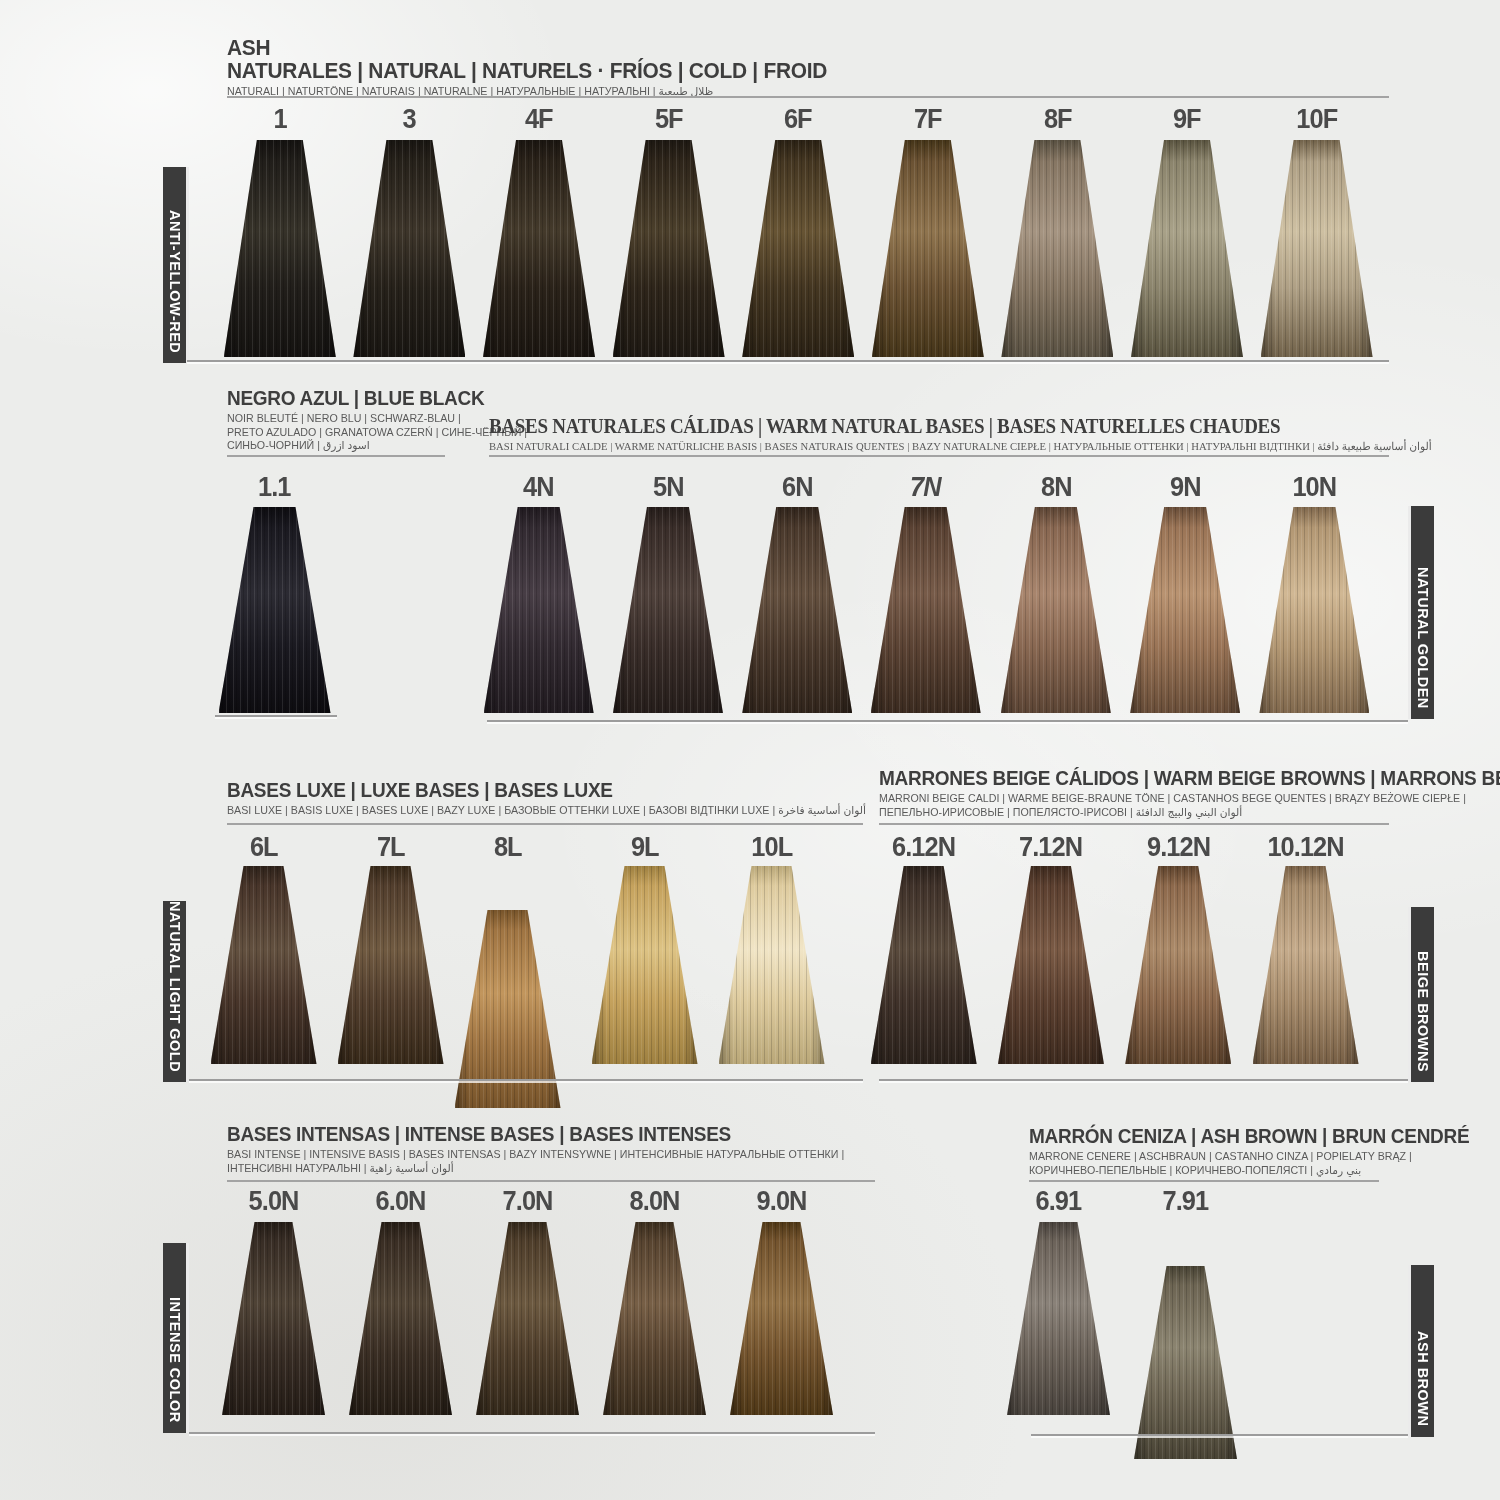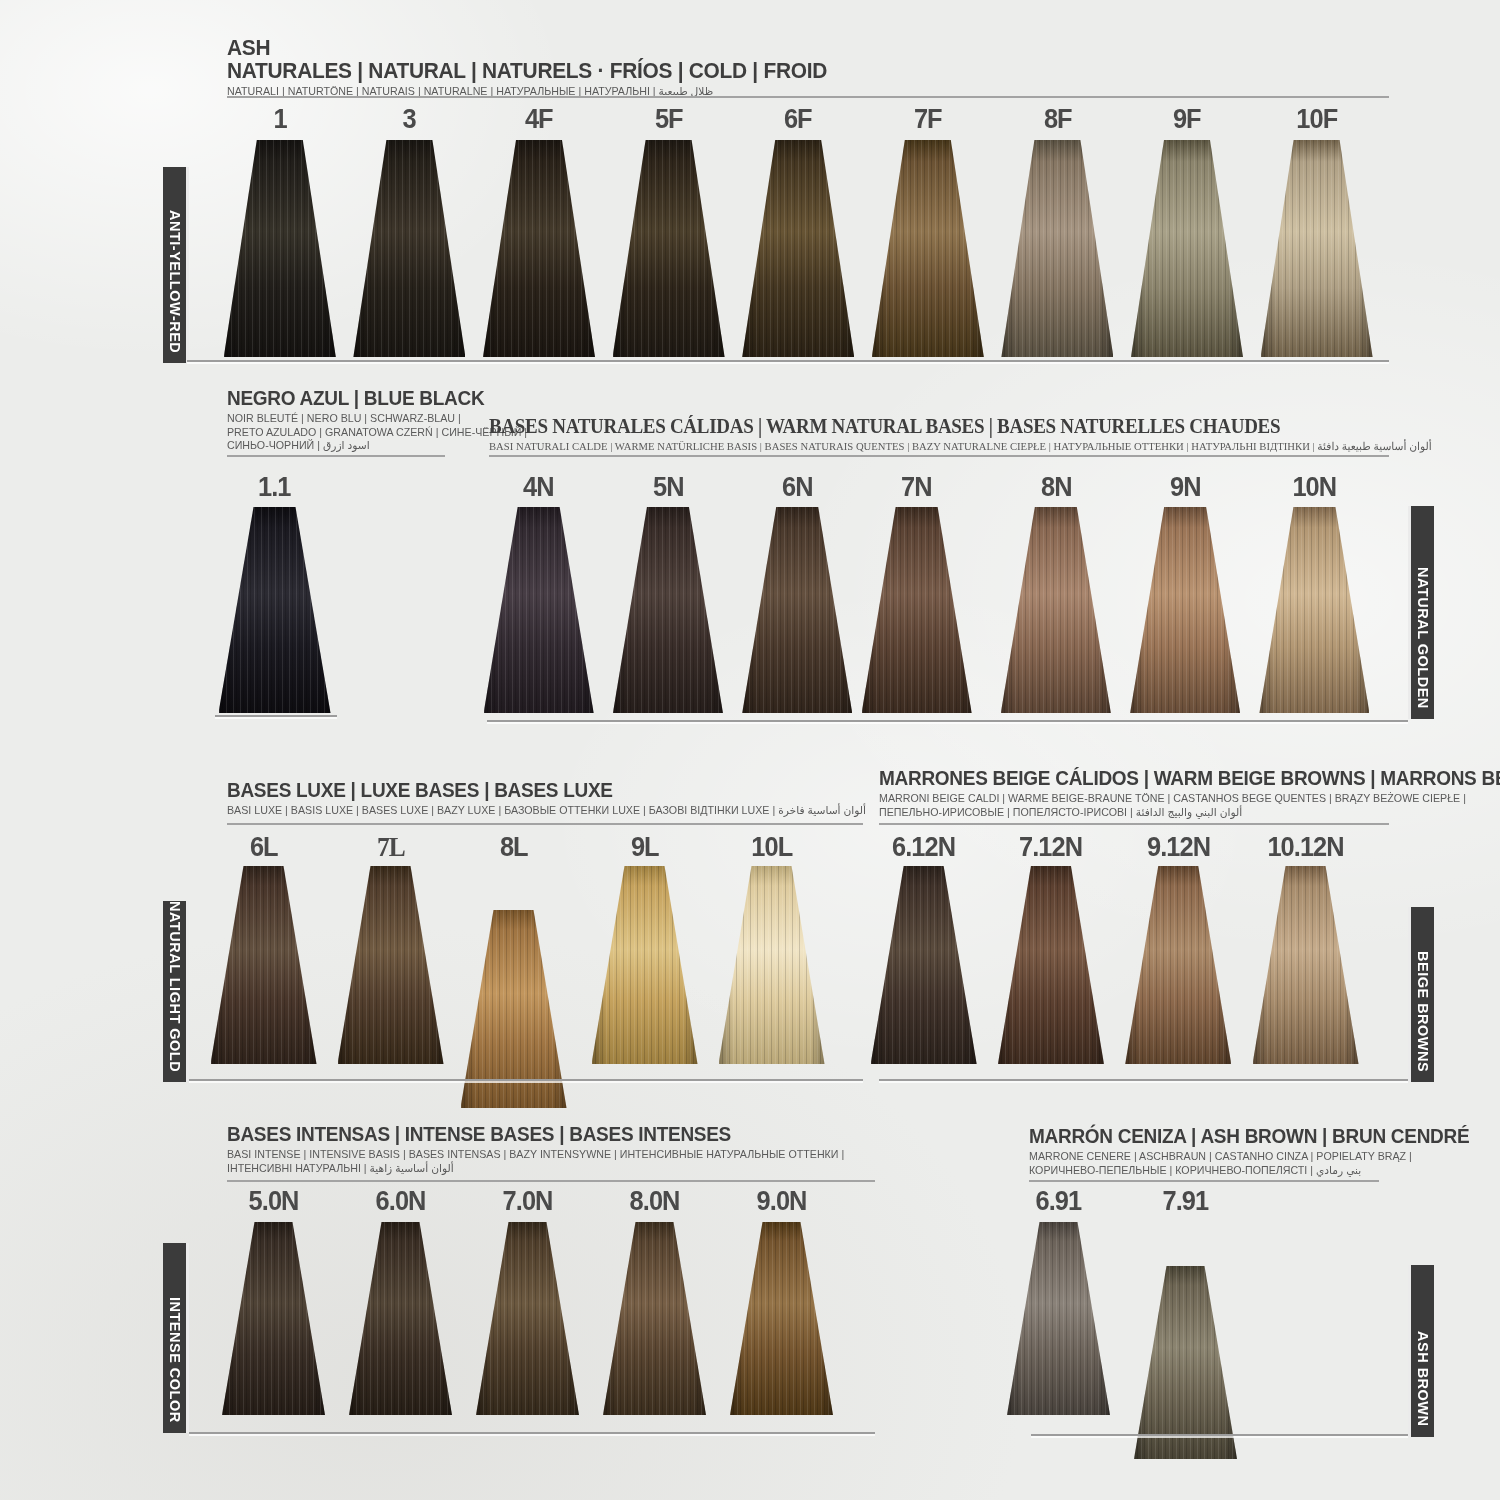--- a/index.html
+++ b/index.html
@@ -157,21 +157,21 @@
         <div class="lock" style="width: 110px; height: 206px; margin-top: 5px; clip-path: polygon(34px 0px, 76px 0px, 100% 100%, 0px 100%); background: repeating-linear-gradient(90deg, rgba(255, 255, 255, 0.1) 0px, rgba(255, 255, 255, 0.1) 1px, rgba(255, 255, 255, 0) 1px, rgba(255, 255, 255, 0) 3px, rgba(0, 0, 0, 0.16) 3px, rgba(0, 0, 0, 0.16) 4px, rgba(0, 0, 0, 0) 4px, rgba(0, 0, 0, 0) 7px), linear-gradient(90deg, rgba(0, 0, 0, 0.3) 0px, rgba(0, 0, 0, 0) 14%, rgba(0, 0, 0, 0) 86%, rgba(0, 0, 0, 0.3) 100%), linear-gradient(rgb(32, 26, 31) 0px, rgb(50, 42, 49) 10%, rgb(71, 61, 69) 42%, rgb(50, 42, 49) 68%, rgb(32, 26, 31) 100%);"></div>
       </div>
       <div class="col" style="left: 129.3px; width: 129.3px;">
         <div class="code">5N</div>
         <div class="lock" style="width: 110px; height: 206px; margin-top: 5px; clip-path: polygon(34px 0px, 76px 0px, 100% 100%, 0px 100%); background: repeating-linear-gradient(90deg, rgba(255, 255, 255, 0.1) 0px, rgba(255, 255, 255, 0.1) 1px, rgba(255, 255, 255, 0) 1px, rgba(255, 255, 255, 0) 3px, rgba(0, 0, 0, 0.16) 3px, rgba(0, 0, 0, 0.16) 4px, rgba(0, 0, 0, 0) 4px, rgba(0, 0, 0, 0) 7px), linear-gradient(90deg, rgba(0, 0, 0, 0.3) 0px, rgba(0, 0, 0, 0) 14%, rgba(0, 0, 0, 0) 86%, rgba(0, 0, 0, 0.3) 100%), linear-gradient(rgb(37, 29, 26) 0px, rgb(57, 45, 41) 10%, rgb(79, 65, 59) 42%, rgb(57, 45, 41) 68%, rgb(37, 29, 26) 100%);"></div>
       </div>
       <div class="col" style="left: 258.6px; width: 129.3px;">
         <div class="code">6N</div>
         <div class="lock" style="width: 110px; height: 206px; margin-top: 5px; clip-path: polygon(34px 0px, 76px 0px, 100% 100%, 0px 100%); background: repeating-linear-gradient(90deg, rgba(255, 255, 255, 0.1) 0px, rgba(255, 255, 255, 0.1) 1px, rgba(255, 255, 255, 0) 1px, rgba(255, 255, 255, 0) 3px, rgba(0, 0, 0, 0.16) 3px, rgba(0, 0, 0, 0.16) 4px, rgba(0, 0, 0, 0) 4px, rgba(0, 0, 0, 0) 7px), linear-gradient(90deg, rgba(0, 0, 0, 0.3) 0px, rgba(0, 0, 0, 0) 14%, rgba(0, 0, 0, 0) 86%, rgba(0, 0, 0, 0.3) 100%), linear-gradient(rgb(48, 36, 27) 0px, rgb(74, 57, 44) 10%, rgb(100, 80, 63) 42%, rgb(74, 57, 44) 68%, rgb(48, 36, 27) 100%);"></div>
       </div>
-      <div class="col" style="left: 378px; width: 129.3px;">
+      <div class="col" style="left: 387px; width: 129.3px; font-style: italic;">
         <div class="code">7N</div>
         <div class="lock" style="width: 110px; height: 206px; margin-top: 5px; clip-path: polygon(34px 0px, 76px 0px, 100% 100%, 0px 100%); background: repeating-linear-gradient(90deg, rgba(255, 255, 255, 0.1) 0px, rgba(255, 255, 255, 0.1) 1px, rgba(255, 255, 255, 0) 1px, rgba(255, 255, 255, 0) 3px, rgba(0, 0, 0, 0.16) 3px, rgba(0, 0, 0, 0.16) 4px, rgba(0, 0, 0, 0) 4px, rgba(0, 0, 0, 0) 7px), linear-gradient(90deg, rgba(0, 0, 0, 0.3) 0px, rgba(0, 0, 0, 0) 14%, rgba(0, 0, 0, 0) 86%, rgba(0, 0, 0, 0.3) 100%), linear-gradient(rgb(58, 42, 31) 0px, rgb(90, 66, 51) 10%, rgb(119, 91, 73) 42%, rgb(90, 66, 51) 68%, rgb(58, 42, 31) 100%);"></div>
       </div>
       <div class="col" style="left: 517.2px; width: 129.3px;">
         <div class="code">8N</div>
         <div class="lock" style="width: 110px; height: 206px; margin-top: 5px; clip-path: polygon(34px 0px, 76px 0px, 100% 100%, 0px 100%); background: repeating-linear-gradient(90deg, rgba(255, 255, 255, 0.1) 0px, rgba(255, 255, 255, 0.1) 1px, rgba(255, 255, 255, 0) 1px, rgba(255, 255, 255, 0) 3px, rgba(0, 0, 0, 0.16) 3px, rgba(0, 0, 0, 0.16) 4px, rgba(0, 0, 0, 0) 4px, rgba(0, 0, 0, 0) 7px), linear-gradient(90deg, rgba(0, 0, 0, 0.3) 0px, rgba(0, 0, 0, 0) 14%, rgba(0, 0, 0, 0) 86%, rgba(0, 0, 0, 0.3) 100%), linear-gradient(rgb(91, 68, 52) 0px, rgb(136, 103, 81) 10%, rgb(168, 133, 109) 42%, rgb(136, 103, 81) 68%, rgb(91, 68, 52) 100%);"></div>
       </div>
       <div class="col" style="left: 646.5px; width: 129.3px;">
         <div class="code">9N</div>
         <div class="lock" style="width: 110px; height: 206px; margin-top: 5px; clip-path: polygon(34px 0px, 76px 0px, 100% 100%, 0px 100%); background: repeating-linear-gradient(90deg, rgba(255, 255, 255, 0.1) 0px, rgba(255, 255, 255, 0.1) 1px, rgba(255, 255, 255, 0) 1px, rgba(255, 255, 255, 0) 3px, rgba(0, 0, 0, 0.16) 3px, rgba(0, 0, 0, 0.16) 4px, rgba(0, 0, 0, 0) 4px, rgba(0, 0, 0, 0) 7px), linear-gradient(90deg, rgba(0, 0, 0, 0.3) 0px, rgba(0, 0, 0, 0) 14%, rgba(0, 0, 0, 0) 86%, rgba(0, 0, 0, 0.3) 100%), linear-gradient(rgb(104, 77, 56) 0px, rgb(154, 116, 86) 10%, rgb(185, 147, 113) 42%, rgb(154, 116, 86) 68%, rgb(104, 77, 56) 100%);"></div>
@@ -179,25 +179,25 @@
       <div class="col" style="left: 775.8px; width: 129.3px;">
         <div class="code">10N</div>
         <div class="lock" style="width: 110px; height: 206px; margin-top: 5px; clip-path: polygon(34px 0px, 76px 0px, 100% 100%, 0px 100%); background: repeating-linear-gradient(90deg, rgba(255, 255, 255, 0.1) 0px, rgba(255, 255, 255, 0.1) 1px, rgba(255, 255, 255, 0) 1px, rgba(255, 255, 255, 0) 3px, rgba(0, 0, 0, 0.16) 3px, rgba(0, 0, 0, 0.16) 4px, rgba(0, 0, 0, 0) 4px, rgba(0, 0, 0, 0) 7px), linear-gradient(90deg, rgba(0, 0, 0, 0.3) 0px, rgba(0, 0, 0, 0) 14%, rgba(0, 0, 0, 0) 86%, rgba(0, 0, 0, 0.3) 100%), linear-gradient(rgb(128, 104, 77) 0px, rgb(178, 151, 115) 10%, rgb(209, 184, 148) 42%, rgb(178, 151, 115) 68%, rgb(128, 104, 77) 100%);"></div>
       </div>
     </div>
   <div class="group" style="left:183px;top:832px;height:234px;">
       <div class="col" style="left: 0px; width: 127px;">
         <div class="code">6L</div>
         <div class="lock" style="width: 106px; height: 198px; margin-top: 4px; clip-path: polygon(33px 0px, 73px 0px, 100% 100%, 0px 100%); background: repeating-linear-gradient(90deg, rgba(255, 255, 255, 0.1) 0px, rgba(255, 255, 255, 0.1) 1px, rgba(255, 255, 255, 0) 1px, rgba(255, 255, 255, 0) 3px, rgba(0, 0, 0, 0.16) 3px, rgba(0, 0, 0, 0.16) 4px, rgba(0, 0, 0, 0) 4px, rgba(0, 0, 0, 0) 7px), linear-gradient(90deg, rgba(0, 0, 0, 0.3) 0px, rgba(0, 0, 0, 0) 14%, rgba(0, 0, 0, 0) 86%, rgba(0, 0, 0, 0.3) 100%), linear-gradient(rgb(46, 34, 26) 0px, rgb(72, 53, 42) 10%, rgb(98, 80, 63) 42%, rgb(72, 53, 42) 68%, rgb(46, 34, 26) 100%);"></div>
       </div>
-      <div class="col" style="left: 127px; width: 127px; font-family: Liberation Serif, serif;">
+      <div class="col" style="left: 127px; width: 127px;">
         <div class="code">7L</div>
         <div class="lock" style="width: 106px; height: 198px; margin-top: 4px; clip-path: polygon(33px 0px, 73px 0px, 100% 100%, 0px 100%); background: repeating-linear-gradient(90deg, rgba(255, 255, 255, 0.1) 0px, rgba(255, 255, 255, 0.1) 1px, rgba(255, 255, 255, 0) 1px, rgba(255, 255, 255, 0) 3px, rgba(0, 0, 0, 0.16) 3px, rgba(0, 0, 0, 0.16) 4px, rgba(0, 0, 0, 0) 4px, rgba(0, 0, 0, 0) 7px), linear-gradient(90deg, rgba(0, 0, 0, 0.3) 0px, rgba(0, 0, 0, 0) 14%, rgba(0, 0, 0, 0) 86%, rgba(0, 0, 0, 0.3) 100%), linear-gradient(rgb(54, 40, 24) 0px, rgb(82, 62, 45) 10%, rgb(112, 90, 65) 42%, rgb(82, 62, 45) 68%, rgb(54, 40, 24) 100%);"></div>
       </div>
-      <div class="col" style="left: 250px; width: 127px; gap: 44px;">
+      <div class="col" style="left: 244px; width: 127px; gap: 44px;">
         <div class="code">8L</div>
         <div class="lock" style="width: 106px; height: 198px; margin-top: 4px; clip-path: polygon(33px 0px, 73px 0px, 100% 100%, 0px 100%); background: repeating-linear-gradient(90deg, rgba(255, 255, 255, 0.1) 0px, rgba(255, 255, 255, 0.1) 1px, rgba(255, 255, 255, 0) 1px, rgba(255, 255, 255, 0) 3px, rgba(0, 0, 0, 0.16) 3px, rgba(0, 0, 0, 0.16) 4px, rgba(0, 0, 0, 0) 4px, rgba(0, 0, 0, 0) 7px), linear-gradient(90deg, rgba(0, 0, 0, 0.3) 0px, rgba(0, 0, 0, 0) 14%, rgba(0, 0, 0, 0) 86%, rgba(0, 0, 0, 0.3) 100%), linear-gradient(rgb(119, 84, 42) 0px, rgb(159, 116, 66) 10%, rgb(194, 150, 93) 42%, rgb(159, 116, 66) 68%, rgb(119, 84, 42) 100%);"></div>
       </div>
       <div class="col" style="left: 381px; width: 127px;">
         <div class="code">9L</div>
         <div class="lock" style="width: 106px; height: 198px; margin-top: 4px; clip-path: polygon(33px 0px, 73px 0px, 100% 100%, 0px 100%); background: repeating-linear-gradient(90deg, rgba(255, 255, 255, 0.1) 0px, rgba(255, 255, 255, 0.1) 1px, rgba(255, 255, 255, 0) 1px, rgba(255, 255, 255, 0) 3px, rgba(0, 0, 0, 0.16) 3px, rgba(0, 0, 0, 0.16) 4px, rgba(0, 0, 0, 0) 4px, rgba(0, 0, 0, 0) 7px), linear-gradient(90deg, rgba(0, 0, 0, 0.3) 0px, rgba(0, 0, 0, 0) 14%, rgba(0, 0, 0, 0) 86%, rgba(0, 0, 0, 0.3) 100%), linear-gradient(rgb(158, 128, 64) 0px, rgb(197, 162, 93) 10%, rgb(221, 195, 132) 42%, rgb(197, 162, 93) 68%, rgb(158, 128, 64) 100%);"></div>
       </div>
       <div class="col" style="left: 508px; width: 127px; justify-content: center;">
         <div class="code">10L</div>
         <div class="lock" style="width: 106px; height: 198px; margin-top: 4px; clip-path: polygon(33px 0px, 73px 0px, 100% 100%, 0px 100%); background: repeating-linear-gradient(90deg, rgba(255, 255, 255, 0.1) 0px, rgba(255, 255, 255, 0.1) 1px, rgba(255, 255, 255, 0) 1px, rgba(255, 255, 255, 0) 3px, rgba(0, 0, 0, 0.16) 3px, rgba(0, 0, 0, 0.16) 4px, rgba(0, 0, 0, 0) 4px, rgba(0, 0, 0, 0) 7px), linear-gradient(90deg, rgba(0, 0, 0, 0.3) 0px, rgba(0, 0, 0, 0) 14%, rgba(0, 0, 0, 0) 86%, rgba(0, 0, 0, 0.3) 100%), linear-gradient(rgb(185, 167, 120) 0px, rgb(222, 203, 158) 10%, rgb(241, 229, 198) 42%, rgb(222, 203, 158) 68%, rgb(185, 167, 120) 100%);"></div>

